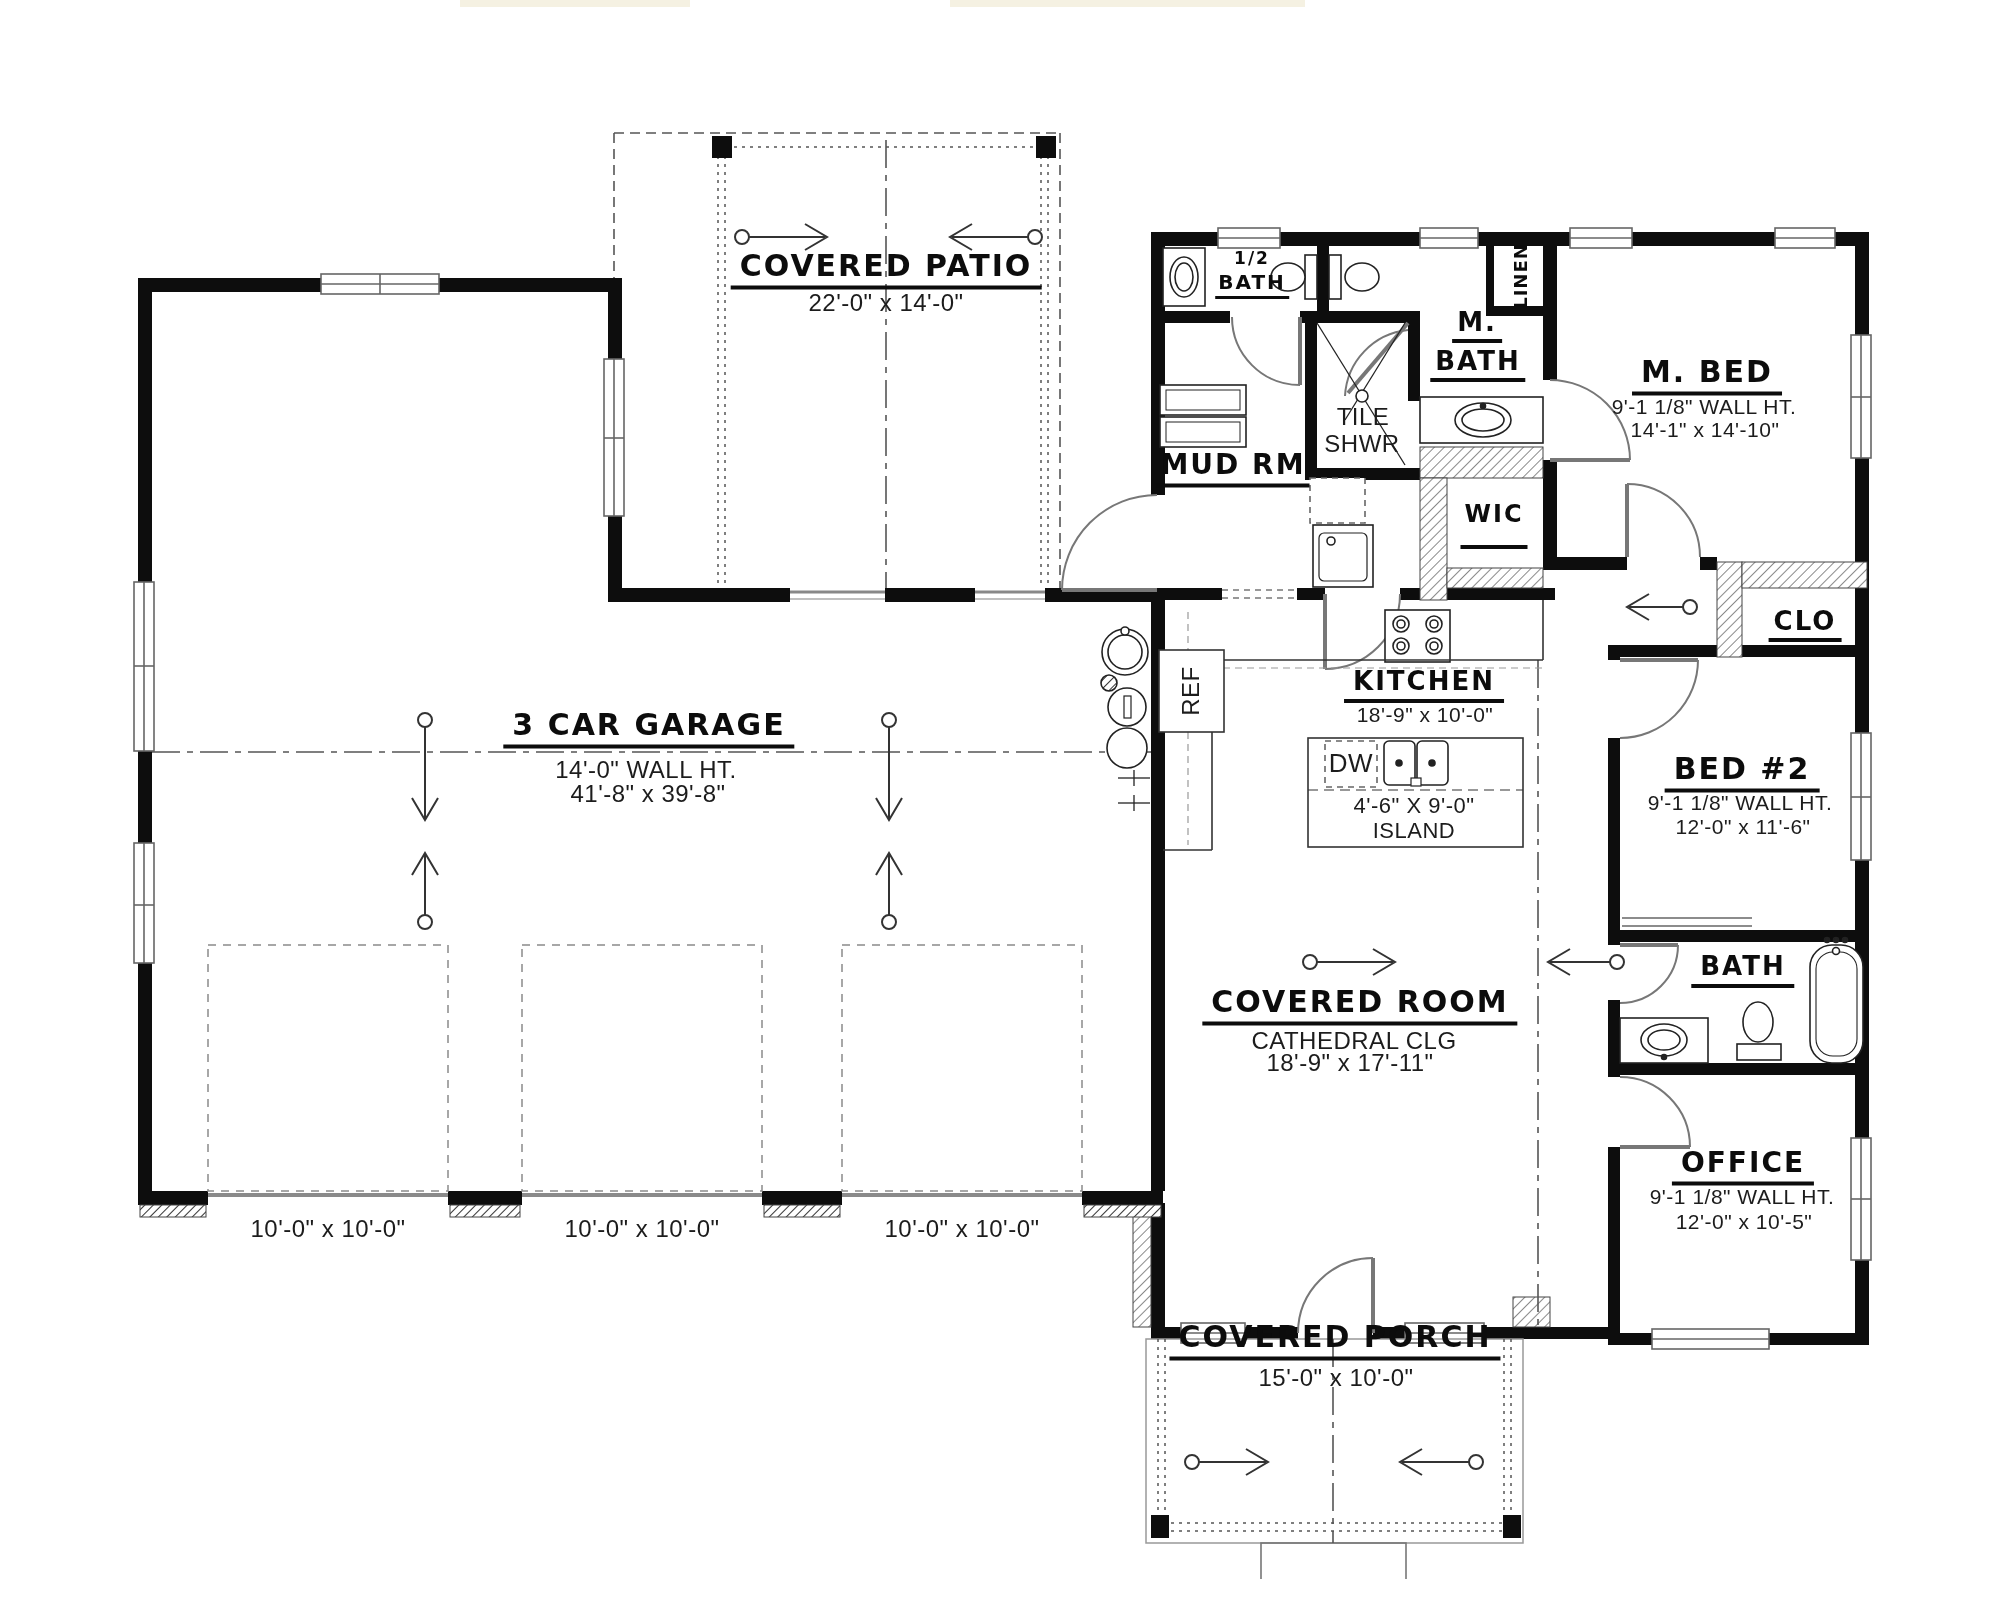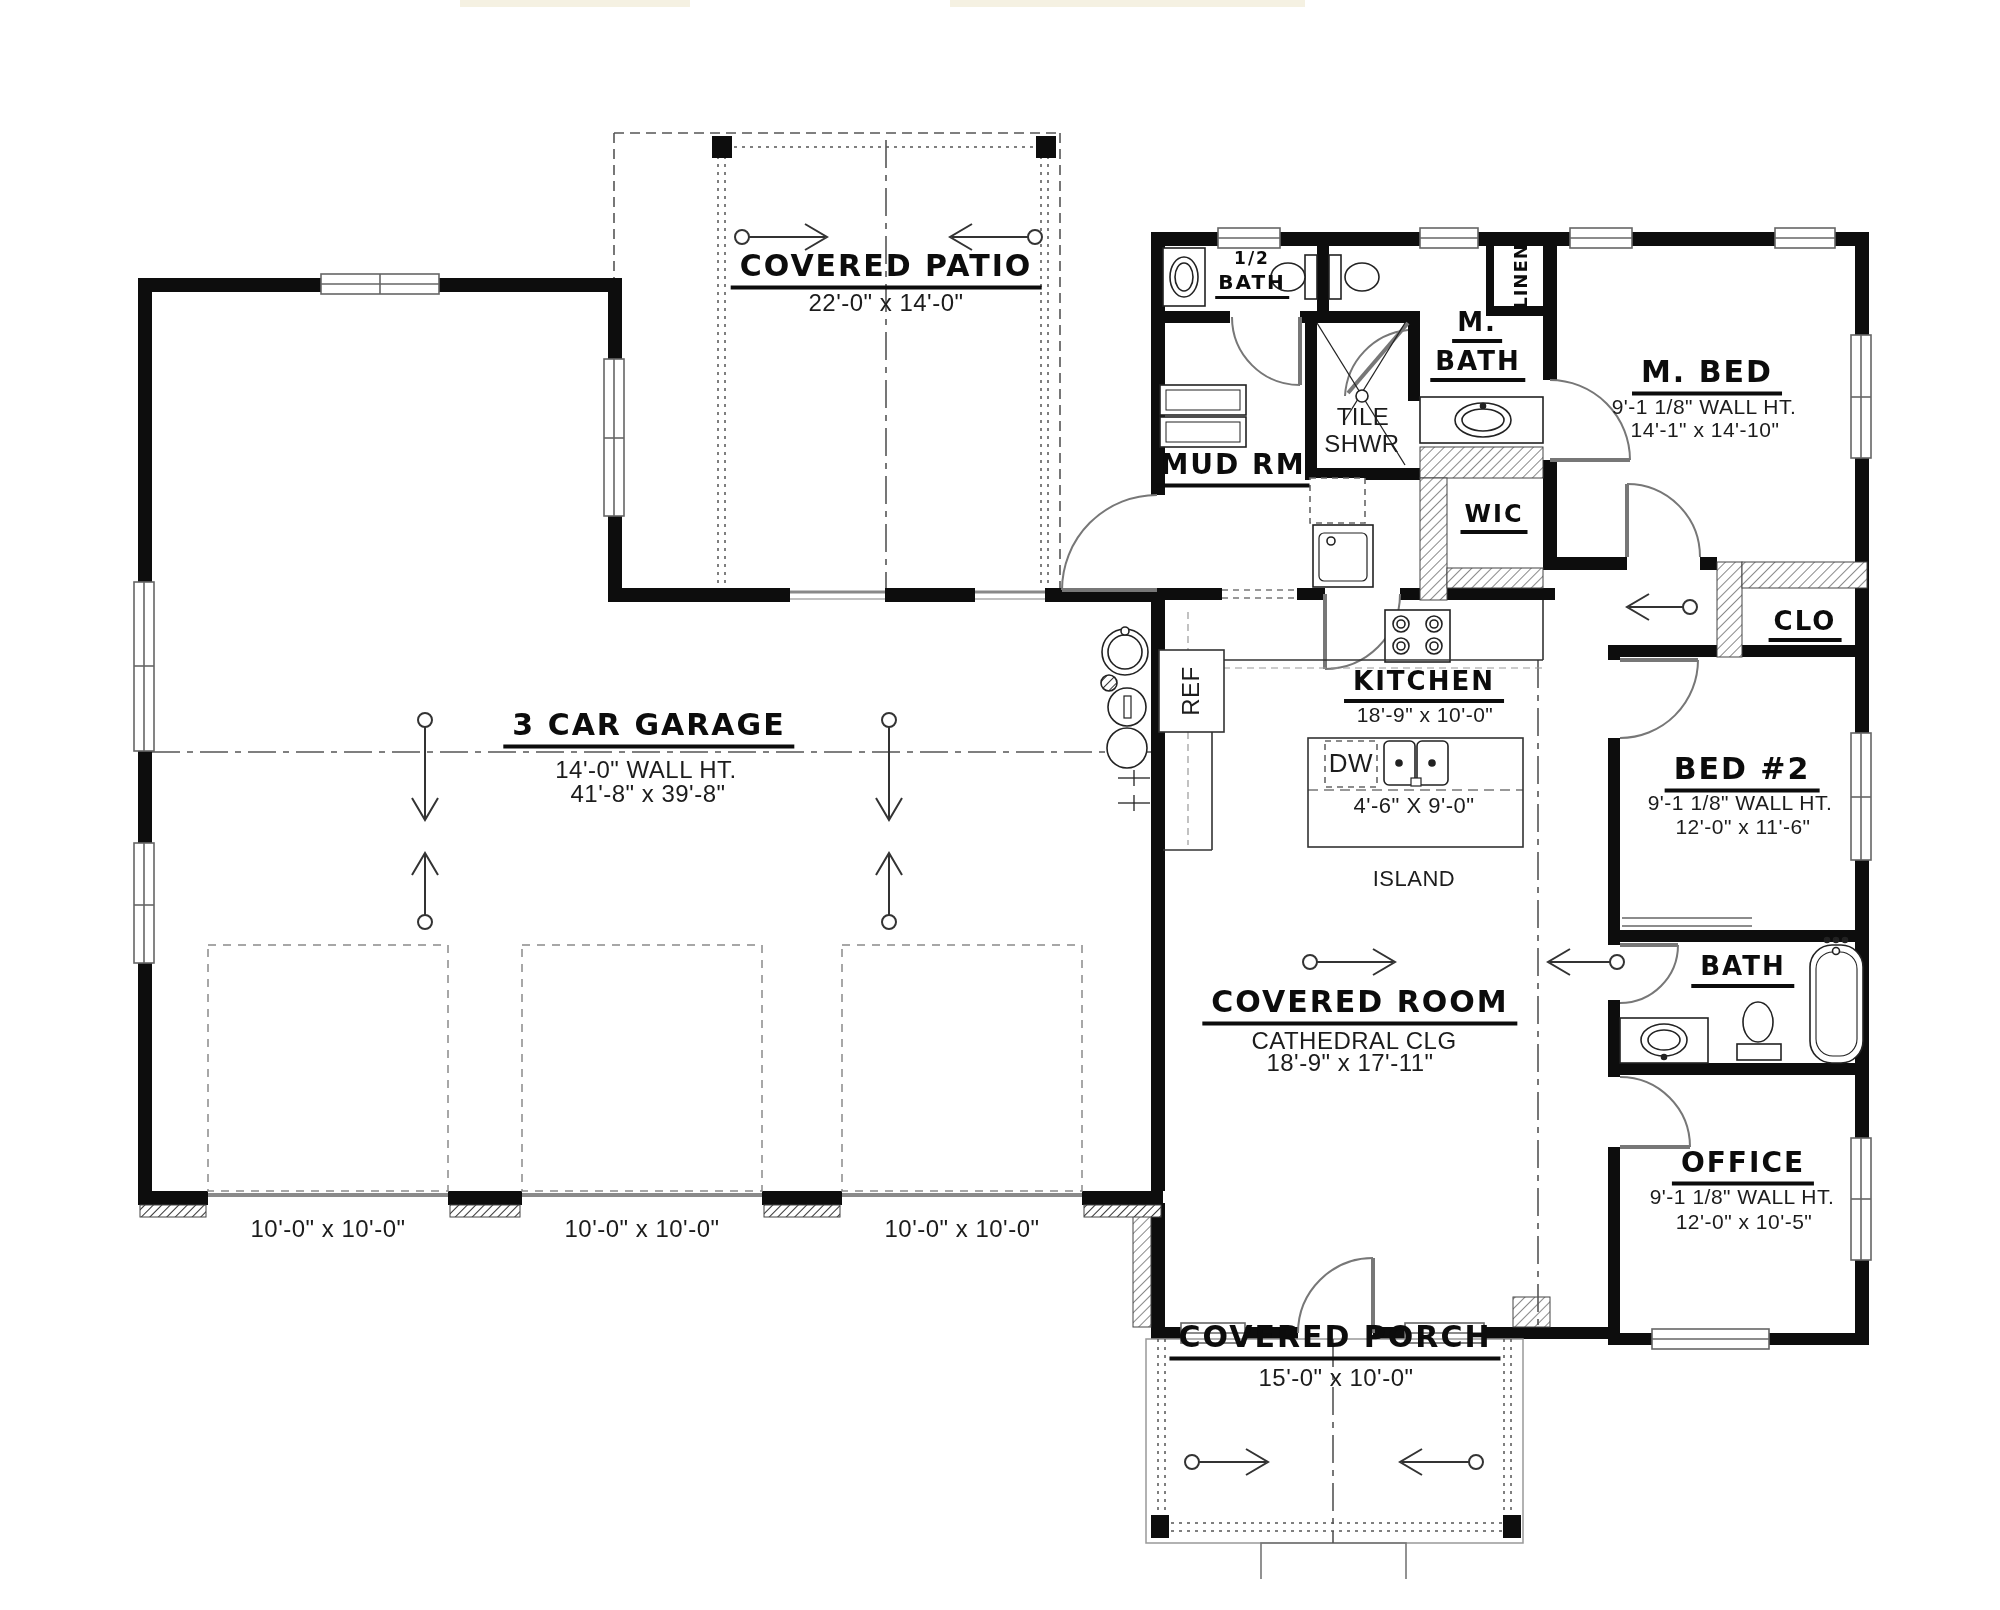--- a/index.html
+++ b/index.html
@@ -409,34 +409,34 @@
   <div class="lbl dim s21" style="left:1704px;top:407px;">9'-1 1/8" WALL HT.</div>
   <div class="lbl dim s21" style="left:1705px;top:430px;">14'-1" x 14'-10"</div>
 
   <div class="lbl dim s24" style="left:1363px;top:417px;">TILE</div>
   <div class="lbl dim s24" style="left:1362px;top:444px;">SHWR</div>
 
   <div class="lbl room s28" style="left:1233px;top:464px;">
     <span class="uline" style="padding:0 4px 3px;">MUD RM</span></div>
 
   <div class="lbl room s24" style="left:1494px;top:514px;">
-    <span class="uline" style="padding:0 4px 2px;">WIC</span></div>
+    <span class="uline" style="padding:0 4px 17px;">WIC</span></div>
 
   <div class="lbl room s26" style="left:1805px;top:621px;">
     <span class="uline" style="padding:0 5px 2px;">CLO</span></div>
 
   <div class="lbl room s26" style="left:1424px;top:681px;">
     <span class="uline">KITCHEN</span></div>
   <div class="lbl dim s21" style="left:1425px;top:715px;">18'-9" x 10'-0"</div>
 
   <div class="lbl dim s24 rot" style="left:1191px;top:691px;">REF</div>
   <div class="lbl dim s26" style="left:1351px;top:763px;text-align:right;">DW</div>
 
   <div class="lbl dim s22" style="left:1414px;top:806px;">4'-6" X 9'-0"</div>
-  <div class="lbl dim s22" style="left:1414px;top:831px;margin-top:48px;">ISLAND</div>
+  <div class="lbl dim s22" style="left:1414px;top:831px;">ISLAND</div>
 
   <div class="lbl room s30" style="left:1742px;top:768px;">
     <span class="uline">BED #2</span></div>
   <div class="lbl dim s21" style="left:1740px;top:803px;">9'-1 1/8" WALL HT.</div>
   <div class="lbl dim s21" style="left:1743px;top:827px;">12'-0" x 11'-6"</div>
 
   <div class="lbl room s26" style="left:1743px;top:966px;">
     <span class="uline">BATH</span></div>
 
   <div class="lbl room s30" style="left:1360px;top:1001px;">

